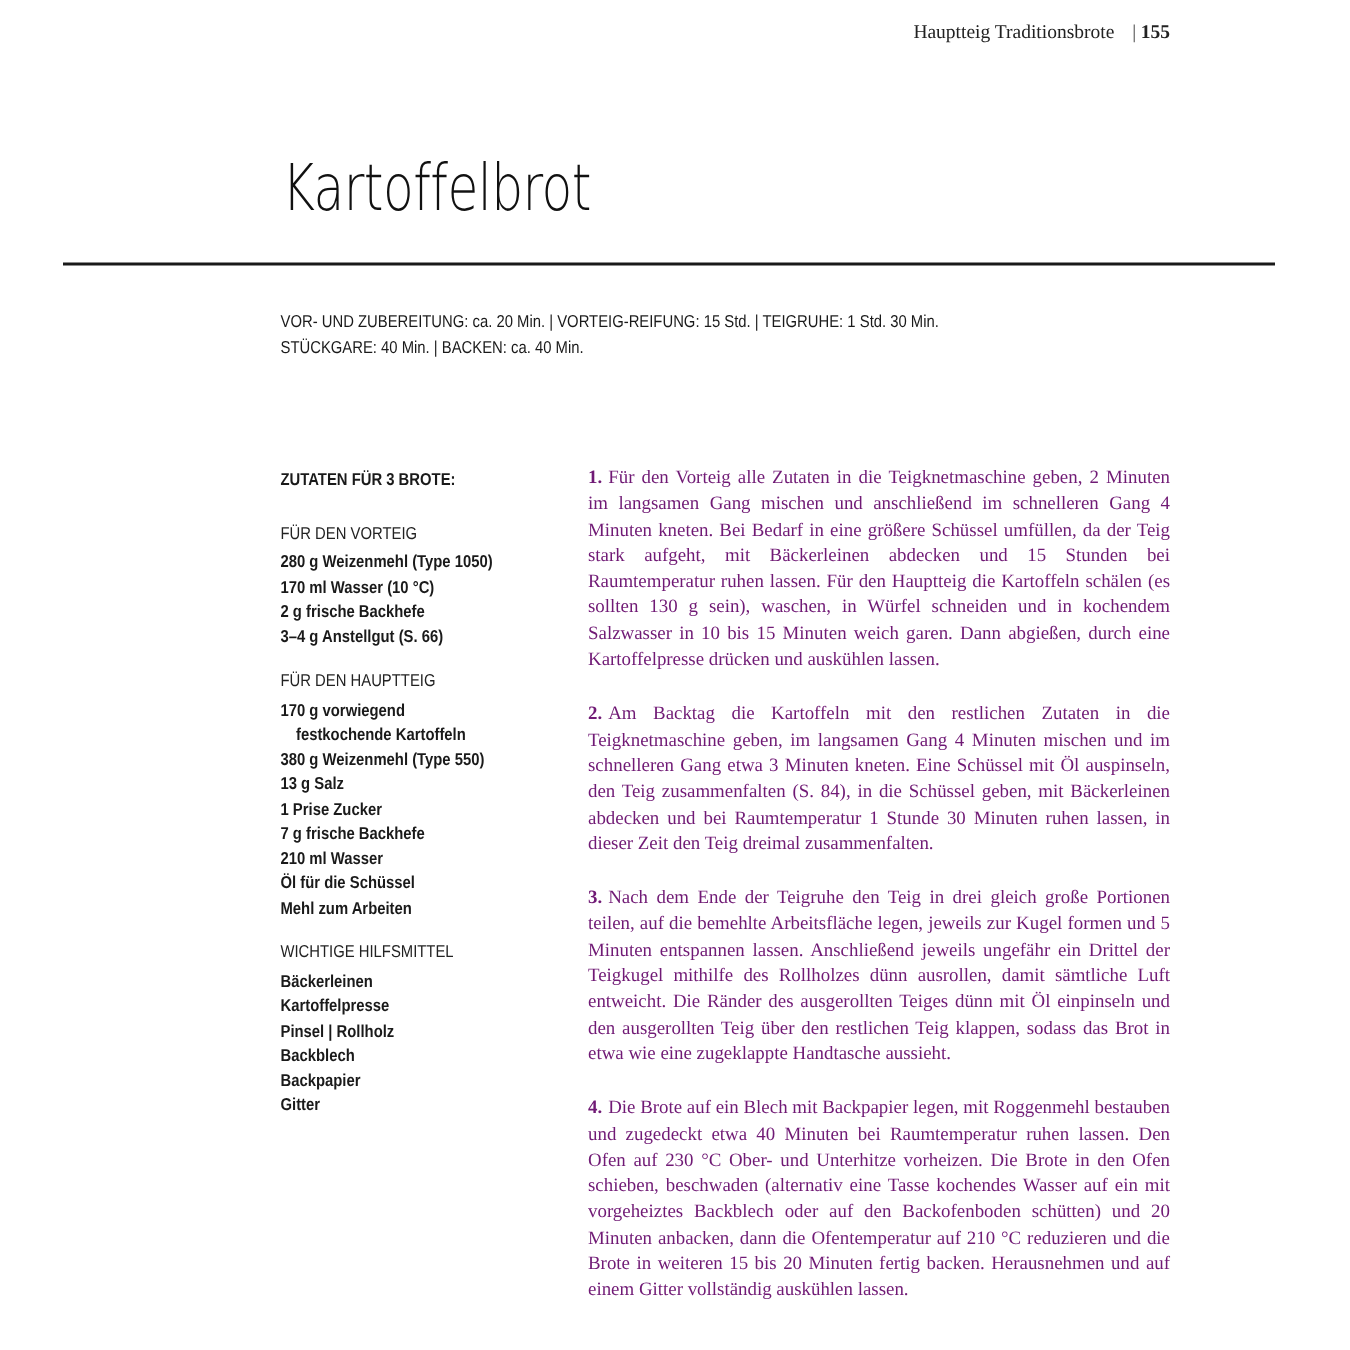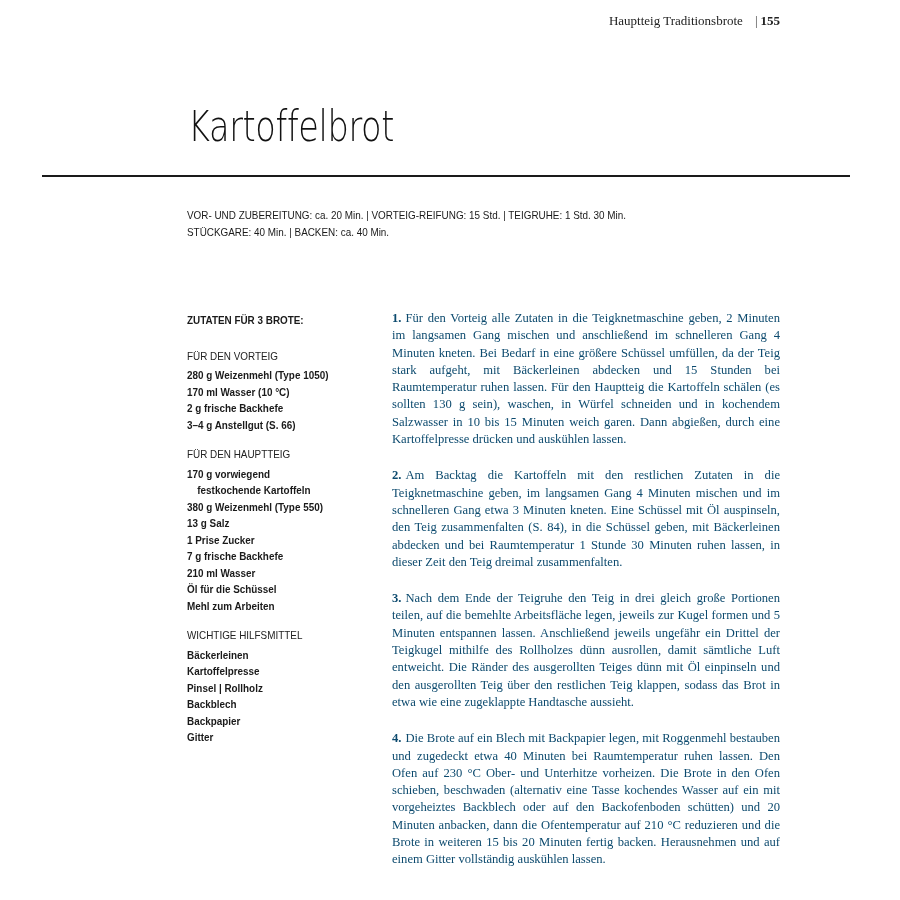--- a/index.html
+++ b/index.html
@@ -103,21 +103,21 @@
       padding-left: 12px;
     }
     .steps {
       position: absolute;
       left: 392px;
       top: 310px;
       width: 388px;
       font-family: "Liberation Serif", "DejaVu Serif", serif;
       font-size: 12.6px;
       line-height: 17.3px;
-      color: #0c4a6e;
+      color: #701a75;
       text-align: justify;
     }
     .steps p {
       margin: 0 0 19px 0;
       hyphens: auto;
     }
     .steps .num {
       font-weight: bold;
       margin-right: 4px;
     }

